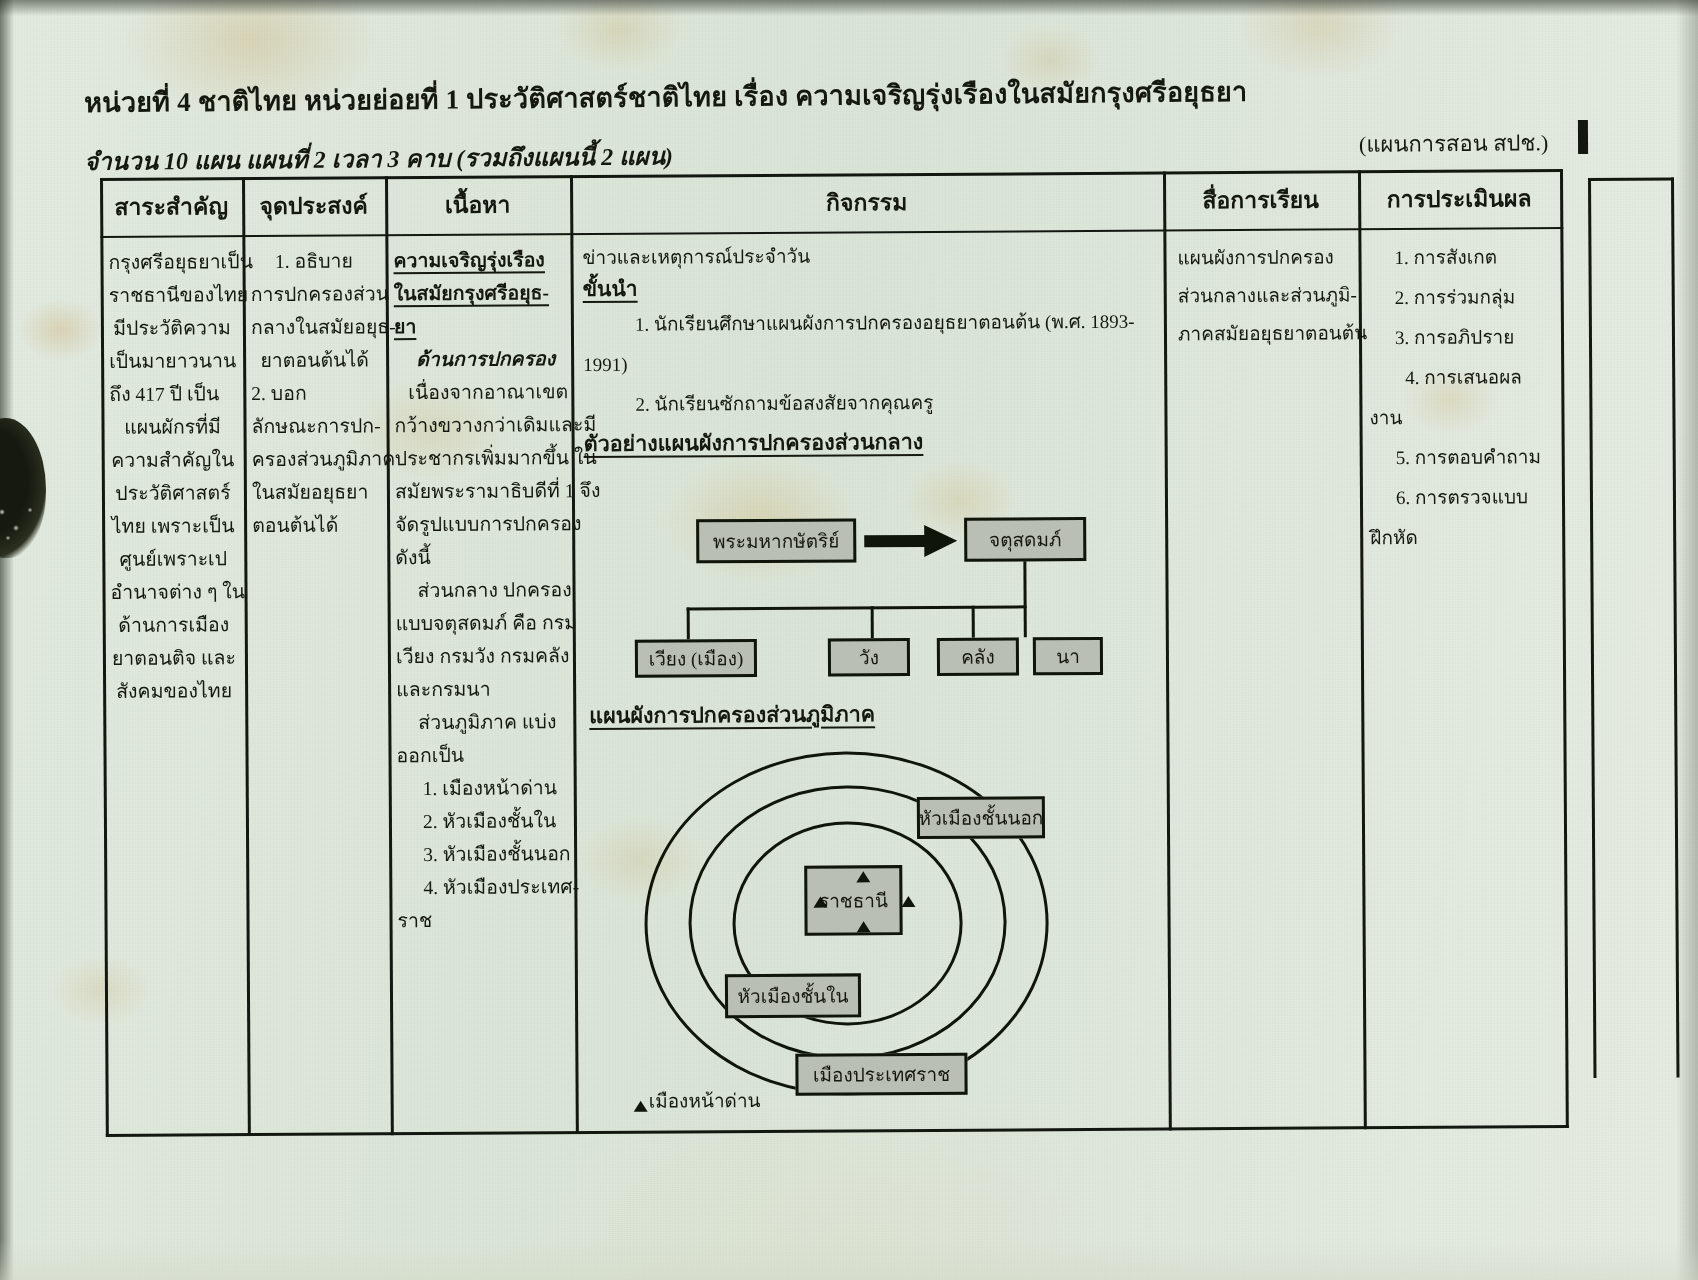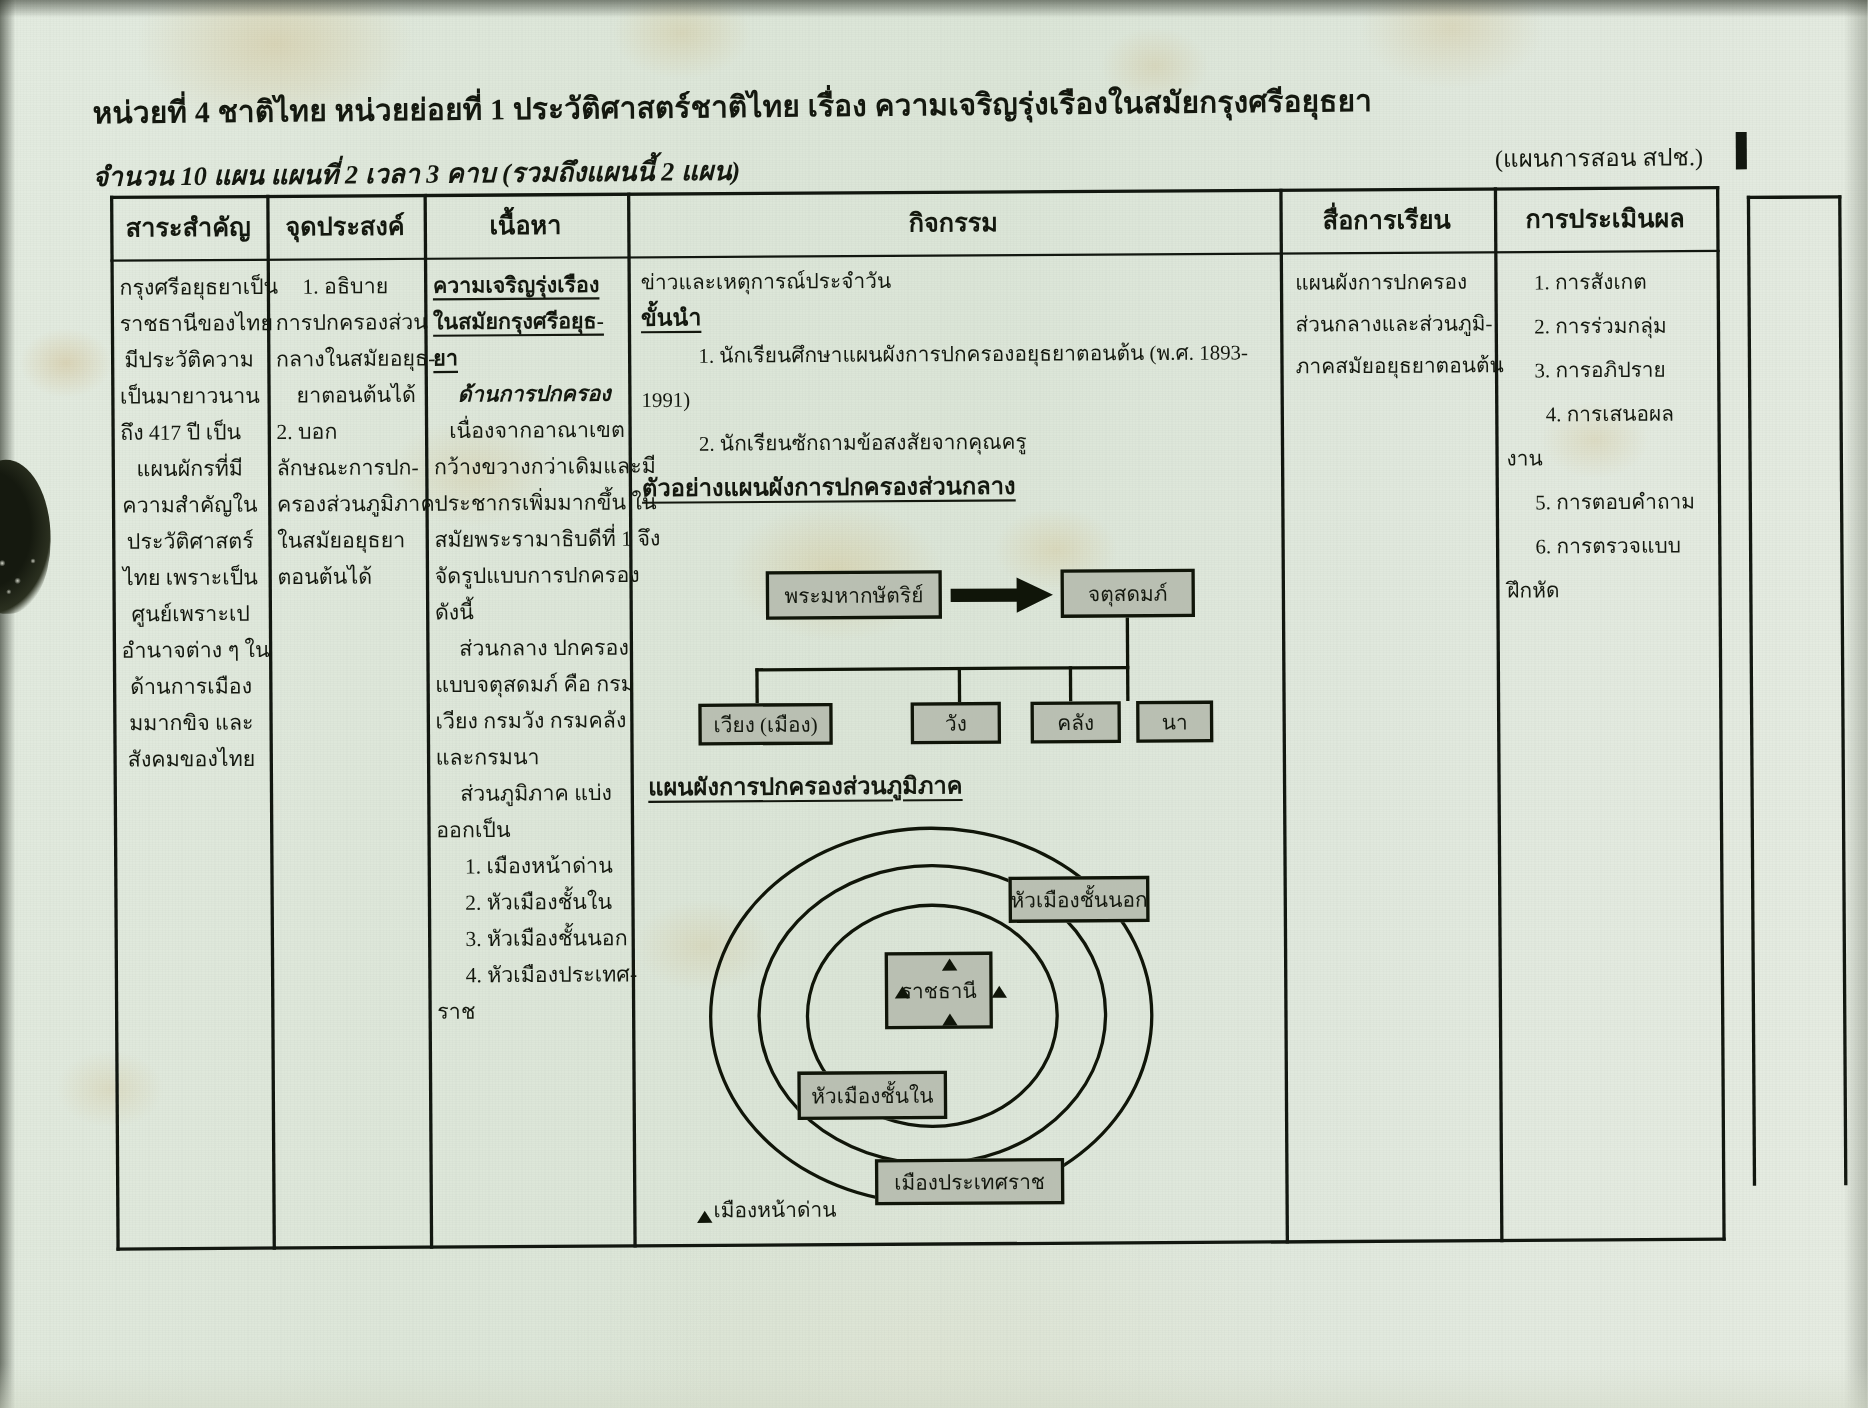--- a/index.html
+++ b/index.html
@@ -179,29 +179,29 @@
       <div class="ln" style="text-align:center">มีประวัติความ</div>
       <div class="ln" style="text-align:center">เป็นมายาวนาน</div>
       <div class="ln" style="text-align:left">ถึง 417 ปี เป็น</div>
       <div class="ln" style="text-align:center">แผนผักรที่มี</div>
       <div class="ln" style="text-align:center">ความสำคัญใน</div>
       <div class="ln" style="text-align:center">ประวัติศาสตร์</div>
       <div class="ln" style="text-align:center">ไทย เพราะเป็น</div>
       <div class="ln" style="text-align:center">ศูนย์เพราะเป</div>
       <div class="ln" style="text-align:center">อำนาจต่าง ๆ ใน</div>
       <div class="ln" style="text-align:center">ด้านการเมือง</div>
-      <div class="ln" style="text-align:center">มมากขิจ  และ</div>
+      <div class="ln" style="text-align:center">ยาตอนติจ  และ</div>
       <div class="ln" style="text-align:center">สังคมของไทย</div>
     </div>
 
     <div class="cellbody" style="left:142px;width:143px;">
       <div class="ln" style="text-align:center">1.   อธิบาย</div>
       <div class="ln" style="text-align:left">การปกครองส่วน</div>
       <div class="ln" style="text-align:left">กลางในสมัยอยุธ-</div>
-      <div class="ln" style="text-align:right">ยาตอนต้นได้</div>
+      <div class="ln" style="text-align:center">ยาตอนต้นได้</div>
       <div class="ln" style="text-align:left">2.  บอก</div>
       <div class="ln" style="text-align:left">ลักษณะการปก-</div>
       <div class="ln" style="text-align:left">ครองส่วนภูมิภาค</div>
       <div class="ln" style="text-align:left">ในสมัยอยุธยา</div>
       <div class="ln" style="text-align:left">ตอนต้นได้</div>
     </div>
 
     <div class="cellbody" style="left:285px;width:185px;">
       <div class="ln underline-head">ความเจริญรุ่งเรือง</div>
       <div class="ln underline-head">ในสมัยกรุงศรีอยุธ-</div>

